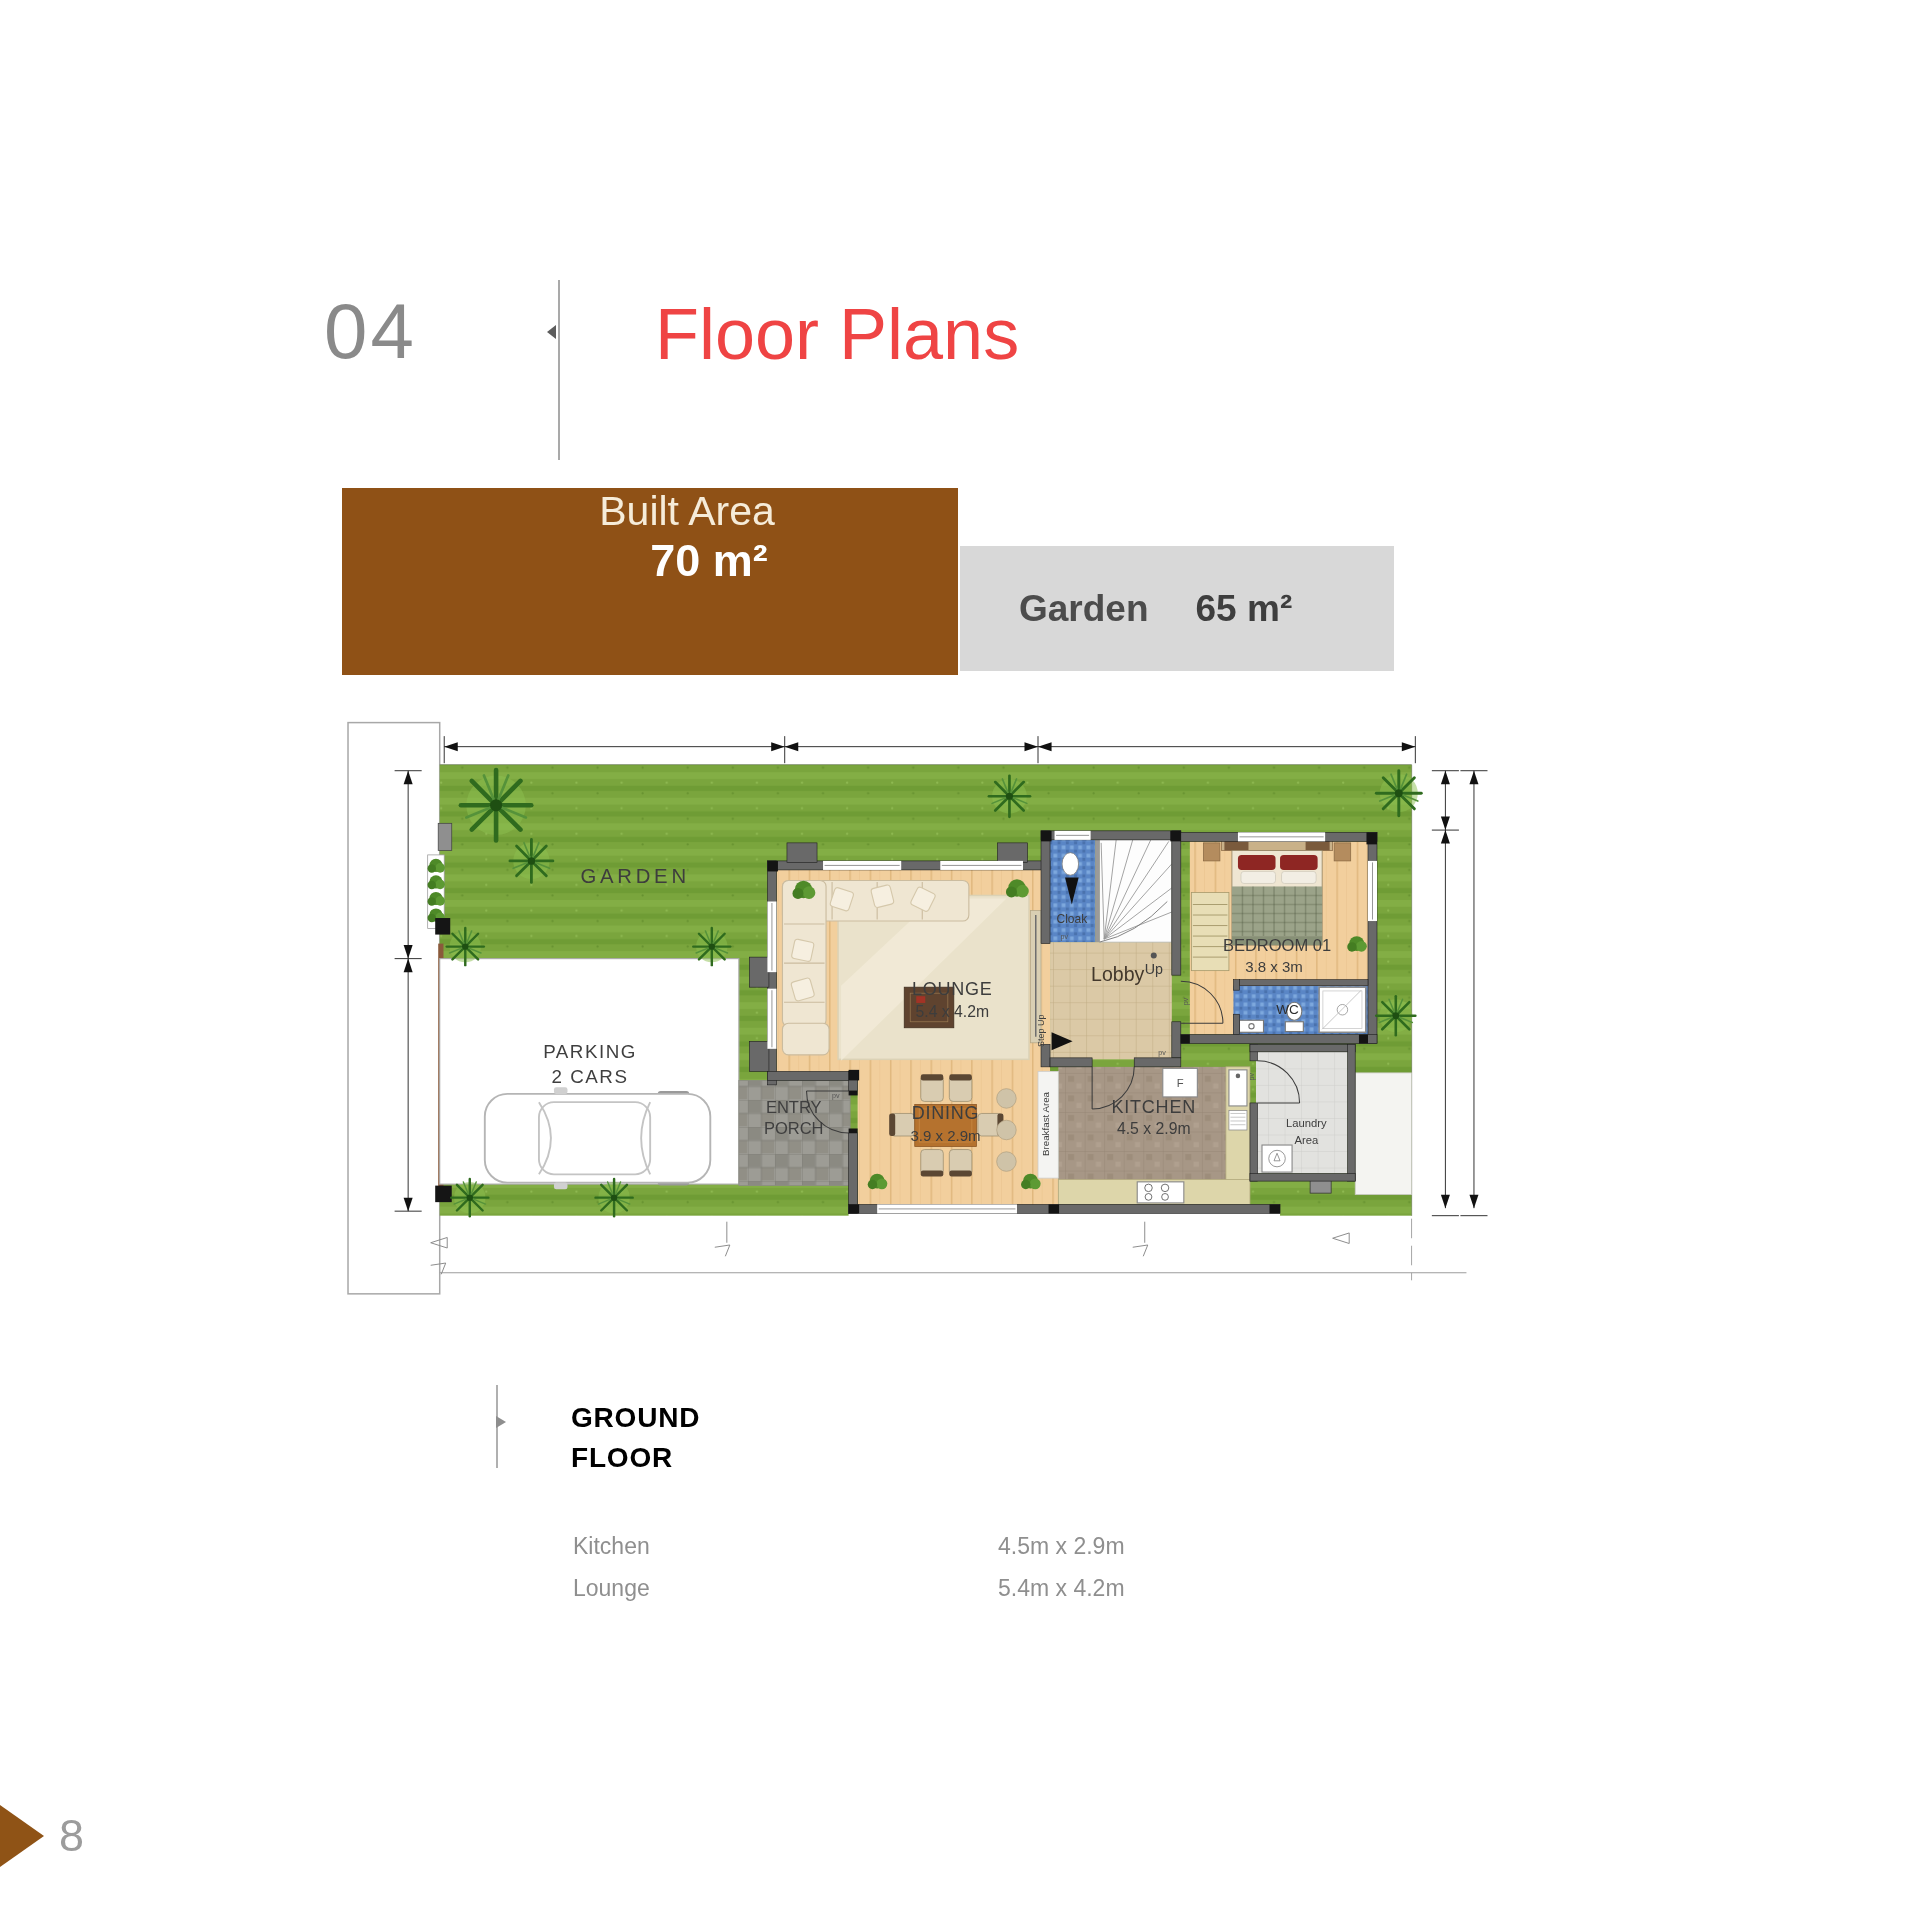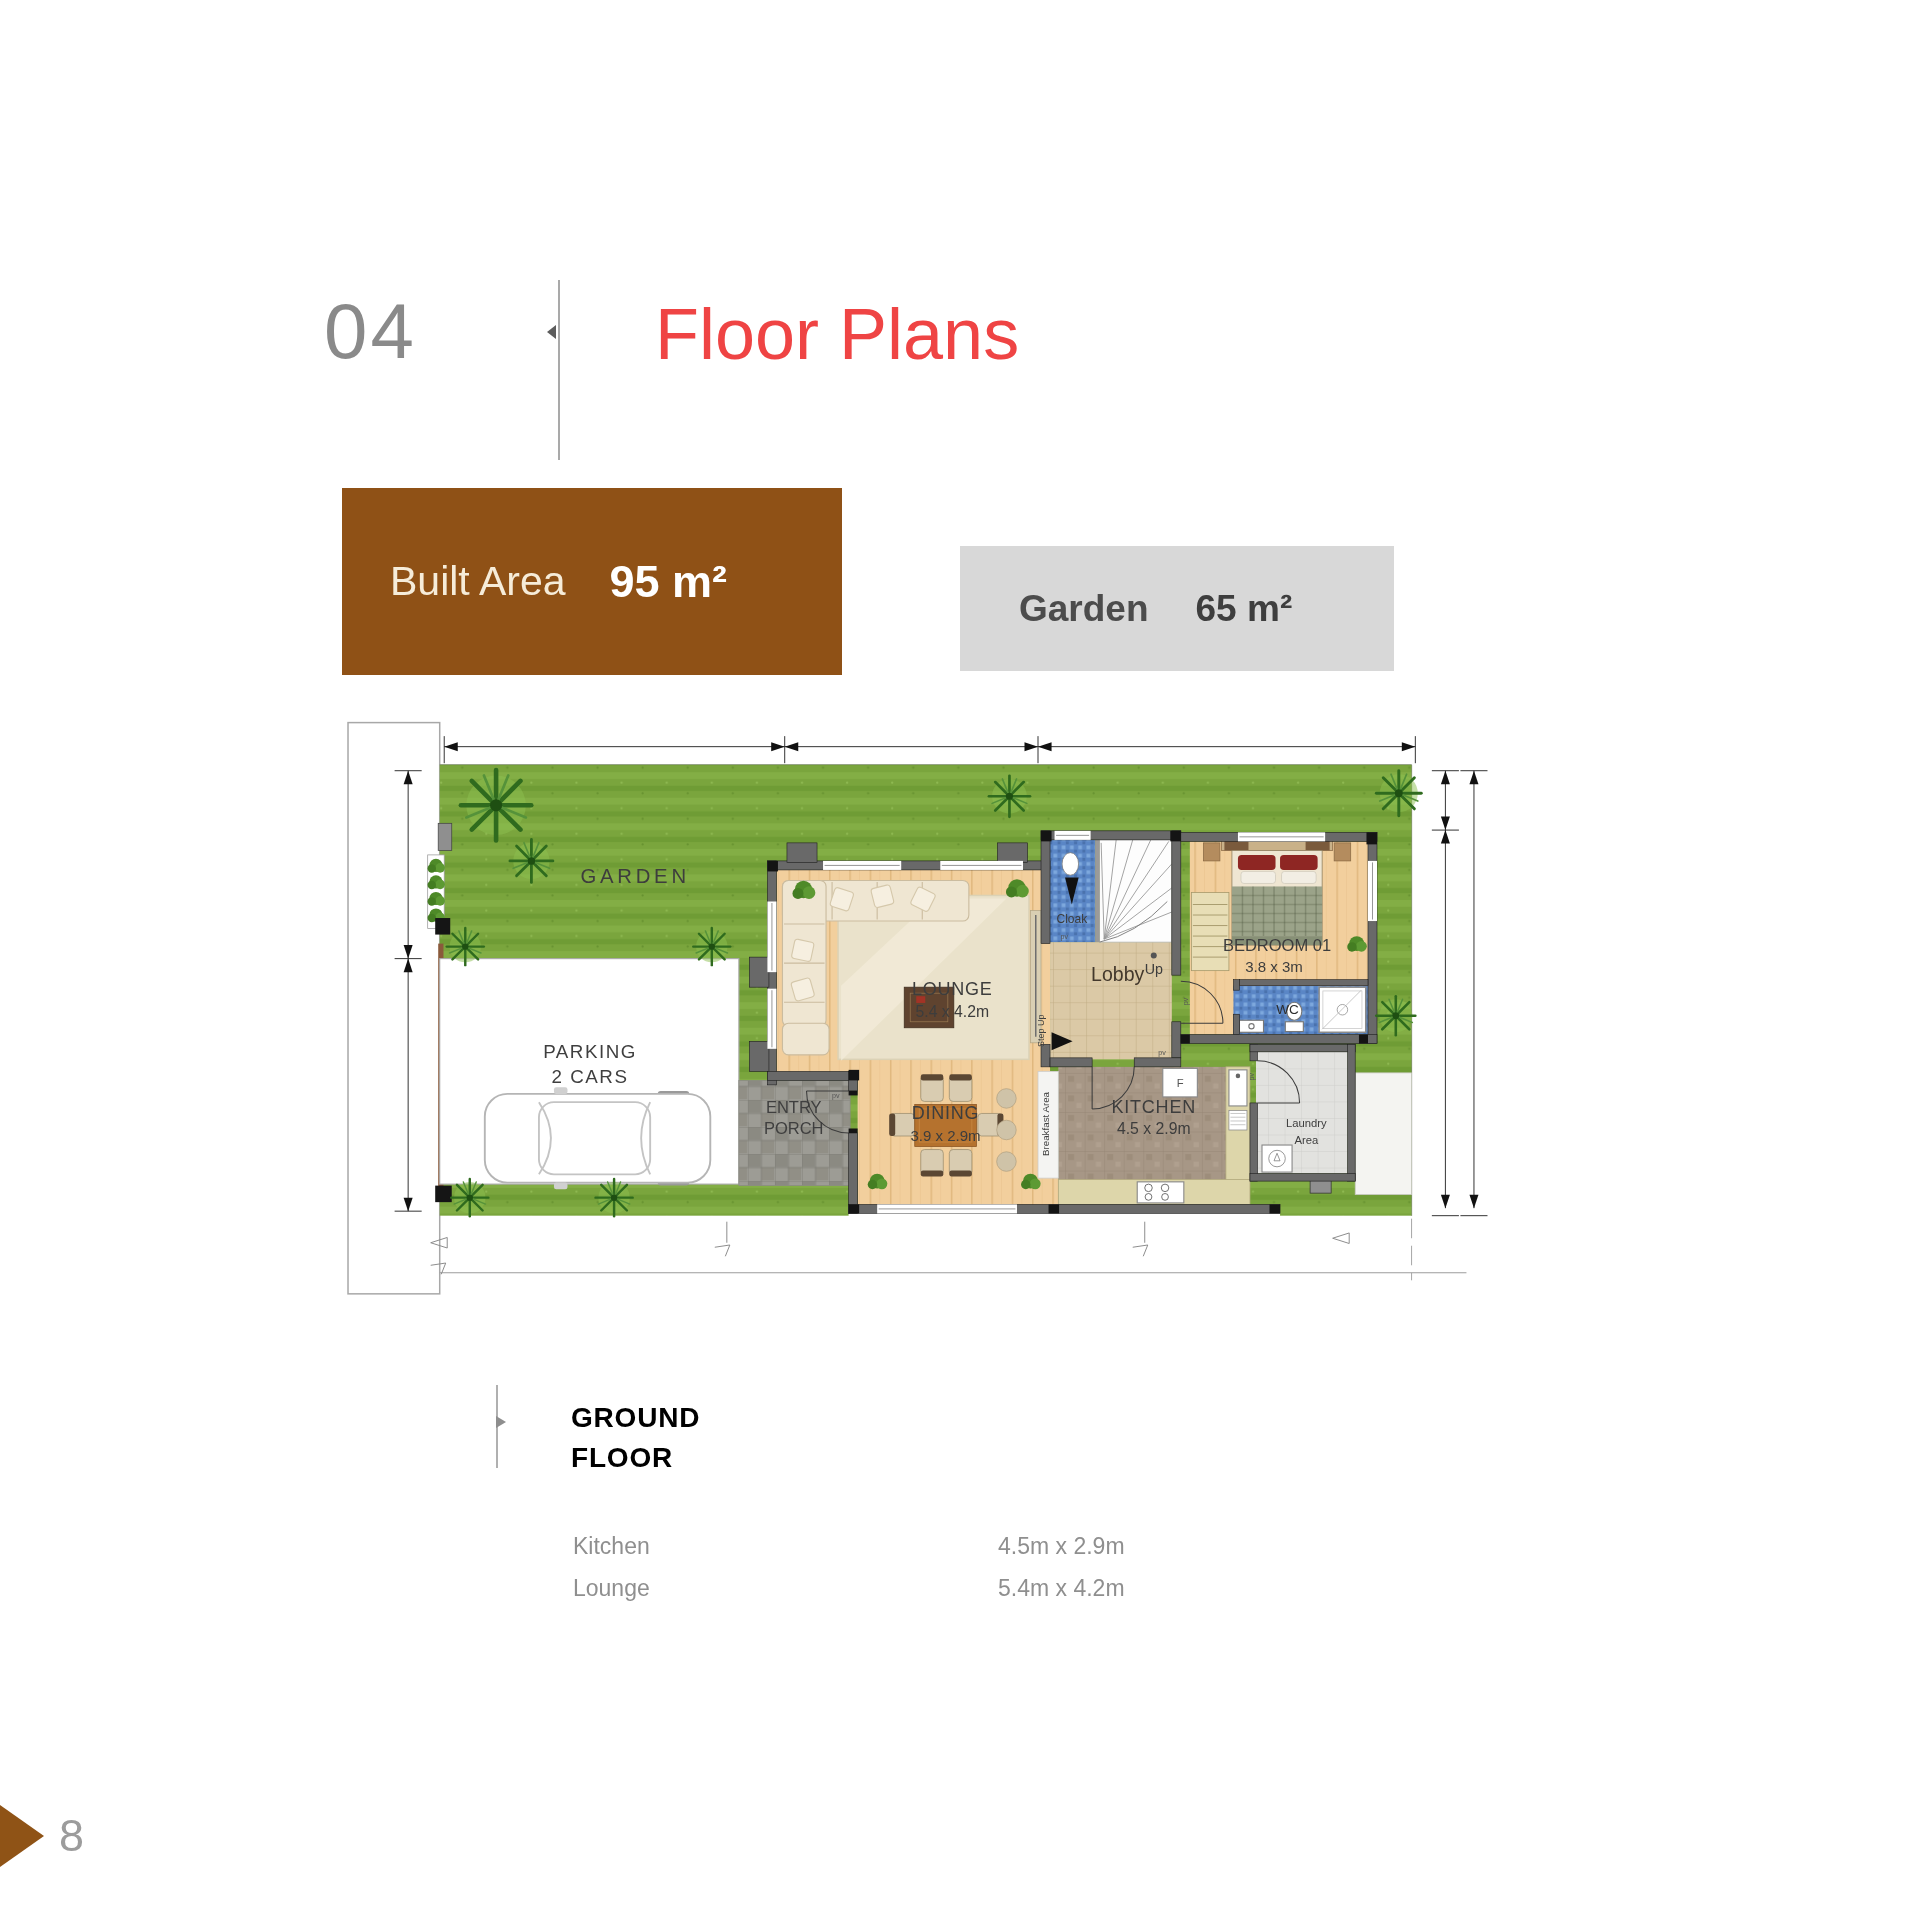--- a/index.html
+++ b/index.html
@@ -7,21 +7,21 @@
     width:1924px;height:1924px;position:relative;background:#ffffff;
     font-family:"Liberation Sans",sans-serif;overflow:hidden;
   }
   .abs{position:absolute;}
   
   .section-number{left:324px;top:292px;font-size:78px;font-weight:300;color:#8a8a8a;letter-spacing:3px;line-height:1;}
   .header-divider{left:558px;top:280px;width:1.5px;height:180px;background:#a9a9a9;}
   .header-arrow{left:547px;top:325px;width:0;height:0;border-top:7.5px solid transparent;border-bottom:7.5px solid transparent;border-right:9.8px solid #5d5d5d;}
   .section-title{left:655px;top:298px;font-size:72px;font-weight:300;color:#ef4444;line-height:1;}
   
-  .banner-brown{left:342px;top:488px;width:500px;height:187px;background:#8F5116;display:flex;align-items:center;padding-left:48px;box-sizing:border-box;}
+  .banner-brown{left:342px;top:488px;width:616px;height:187px;background:#8F5116;display:flex;align-items:center;padding-left:74px;box-sizing:border-box;flex-direction:column;}
   .banner-brown .lbl{font-size:41px;color:#f6ecd9;font-weight:300;}
   .banner-brown .val{font-size:45px;color:#ffffff;font-weight:bold;margin-left:44px;}
   .banner-gray{left:960px;top:546px;width:434px;height:125px;background:#D8D8D8;display:flex;align-items:center;padding-left:59px;box-sizing:border-box;}
   .banner-gray .lbl{font-size:37px;color:#4c4c4c;font-weight:bold;}
   .banner-gray .val{font-size:37px;color:#3e3e3e;font-weight:bold;margin-left:47px;}
   
   .gf-divider{left:496px;top:1385px;width:1.5px;height:83px;background:#b0b0b0;}
   .gf-arrow{left:496px;top:1416px;width:0;height:0;border-top:6.8px solid transparent;border-bottom:6.8px solid transparent;border-left:10.5px solid #8e8e8e;}
   .gf-title{left:571px;top:1398px;font-size:28px;font-weight:bold;color:#000000;line-height:40px;letter-spacing:0.8px;}
   .room-table{left:573px;top:1533px;width:676px;}
@@ -37,21 +37,21 @@
 </head>
 <body>
 
 <div class="abs section-number">04</div>
 <div class="abs header-divider"></div>
 <div class="abs header-arrow"></div>
 <div class="abs section-title">Floor Plans</div>
 
 <div class="abs banner-brown">
   <span class="lbl">Built Area</span>
-  <span class="val">95 m²</span>
+  <span class="val">70 m²</span>
 </div>
 <div class="abs banner-gray">
   <span class="lbl">Garden</span>
   <span class="val">65 m²</span>
 </div>
 
 <svg class="abs plan-svg" viewBox="0 0 1530 790" xmlns="http://www.w3.org/2000/svg">
   <defs>
     <pattern id="grass" width="60" height="34" patternUnits="userSpaceOnUse">
       <rect width="60" height="34" fill="#7aa53d"></rect>

